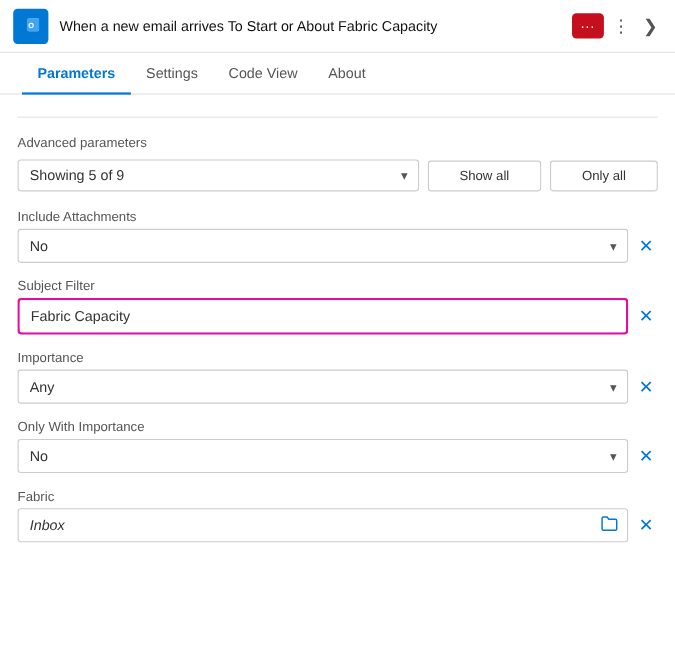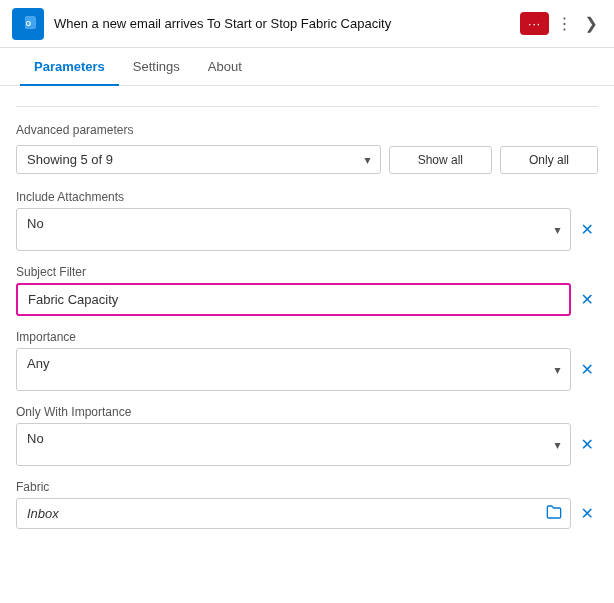--- a/index.html
+++ b/index.html
@@ -160,21 +160,21 @@
       display: flex;
       align-items: center;
       gap: 6px;
     }
     .field-select-wrap {
       flex: 1;
       position: relative;
     }
     .field-select {
       width: 100%;
-      padding: 7px 32px 19px 10px;
+      padding: 7px 32px 7px 10px;
       border: 1px solid #ccc;
       border-radius: 3px;
       font-size: 13px;
       color: #333;
       appearance: none;
       background: white;
       cursor: pointer;
     }
     .field-input {
       flex: 1;
@@ -247,31 +247,32 @@
 
 <div class="header">
   <div class="header-icon">
     <svg viewBox="0 0 24 24" xmlns="http://www.w3.org/2000/svg">
       <rect x="2" y="4" width="14" height="16" rx="2" fill="#0078d4"></rect>
       <rect x="8" y="2" width="14" height="16" rx="2" fill="#fff" opacity="0.9"></rect>
       <rect x="8" y="2" width="14" height="16" rx="2" fill="#1890f1" opacity="0.8"></rect>
       <text x="9" y="14" font-size="9" fill="white" font-weight="bold">O</text>
     </svg>
   </div>
-  <div class="header-title">When a new email arrives To Start or Stop Fabric Capacity</div>
+  <div class="header-title">When a new email arrives To Start or About Fabric Capacity</div>
   <div class="header-actions">
     <button class="header-btn">···</button>
     <button class="icon-btn">⋮</button>
     <button class="icon-btn">❯</button>
   </div>
 </div>
 
 <div class="tabs">
   <div class="tab active">Parameters</div>
   <div class="tab">Settings</div>
+  <div class="tab">Code View</div>
   <div class="tab">About</div>
 </div>
 
 <div class="content">
 
   <hr class="divider">
 
   <div class="section-label">Advanced parameters</div>
 
   <div class="param-dropdown-row">

